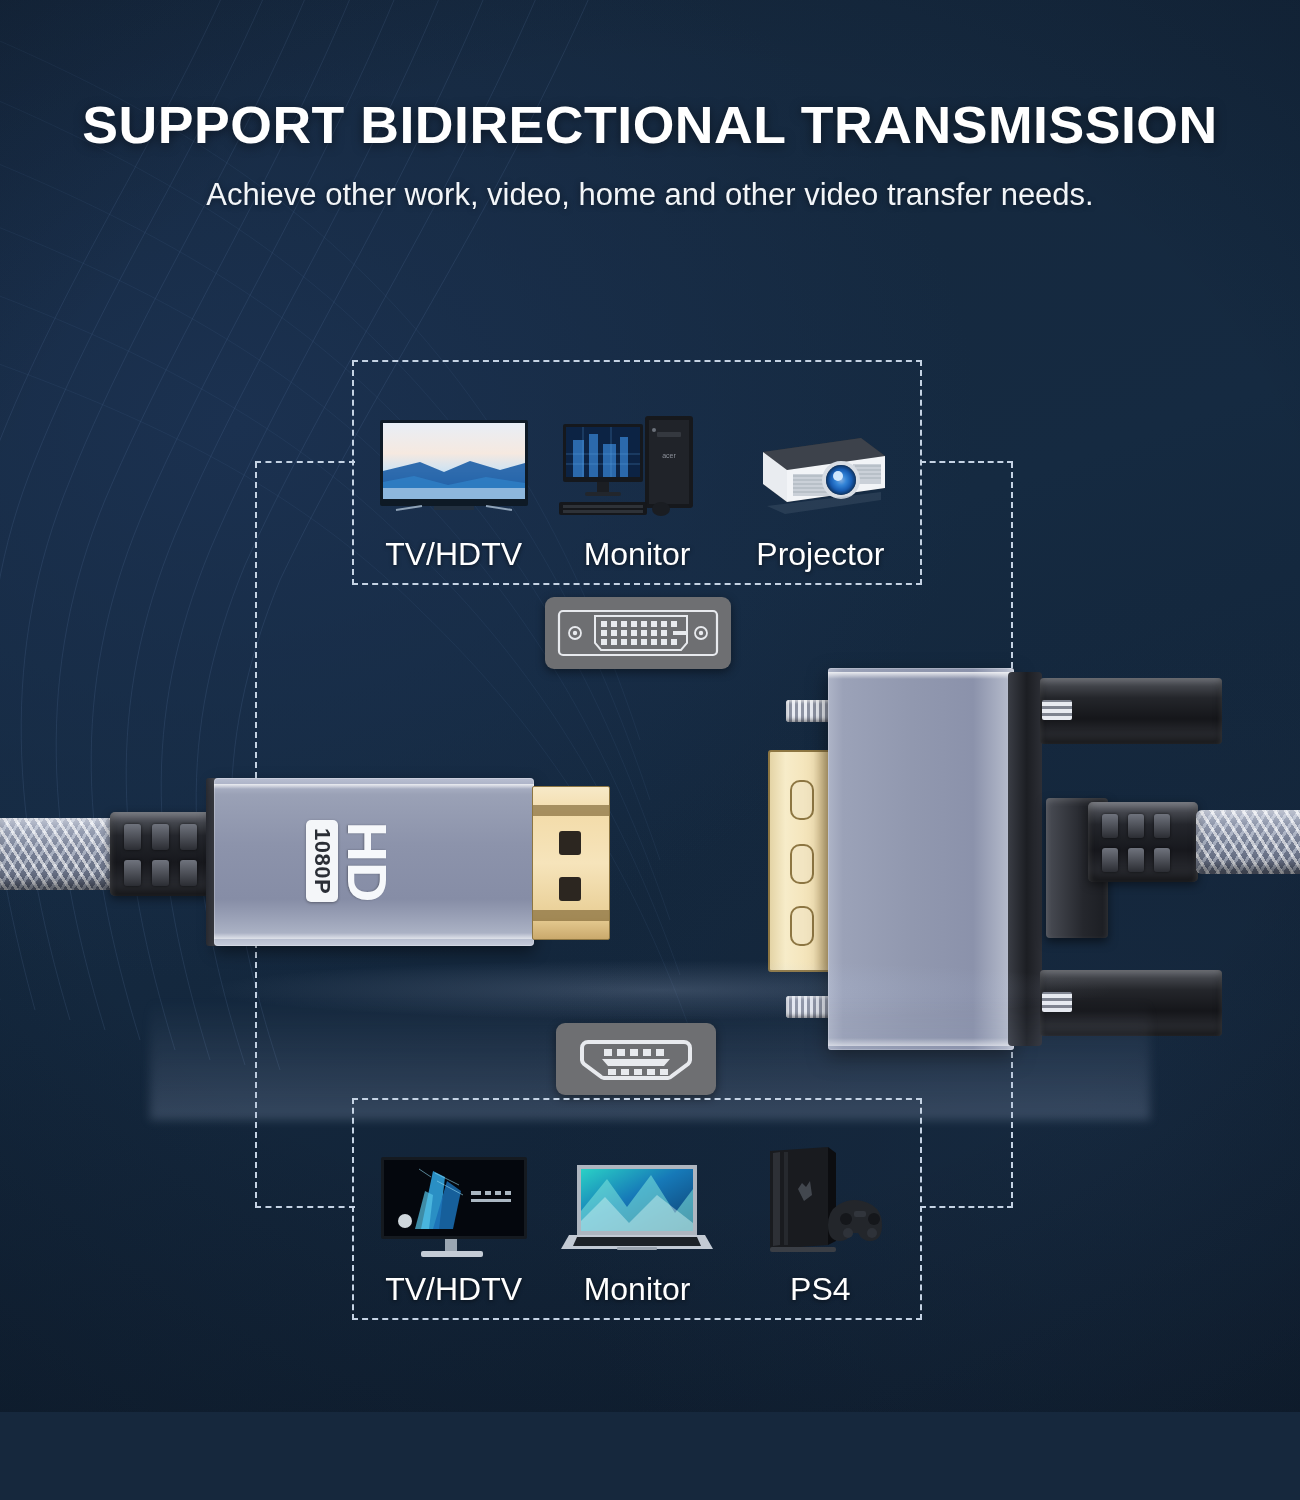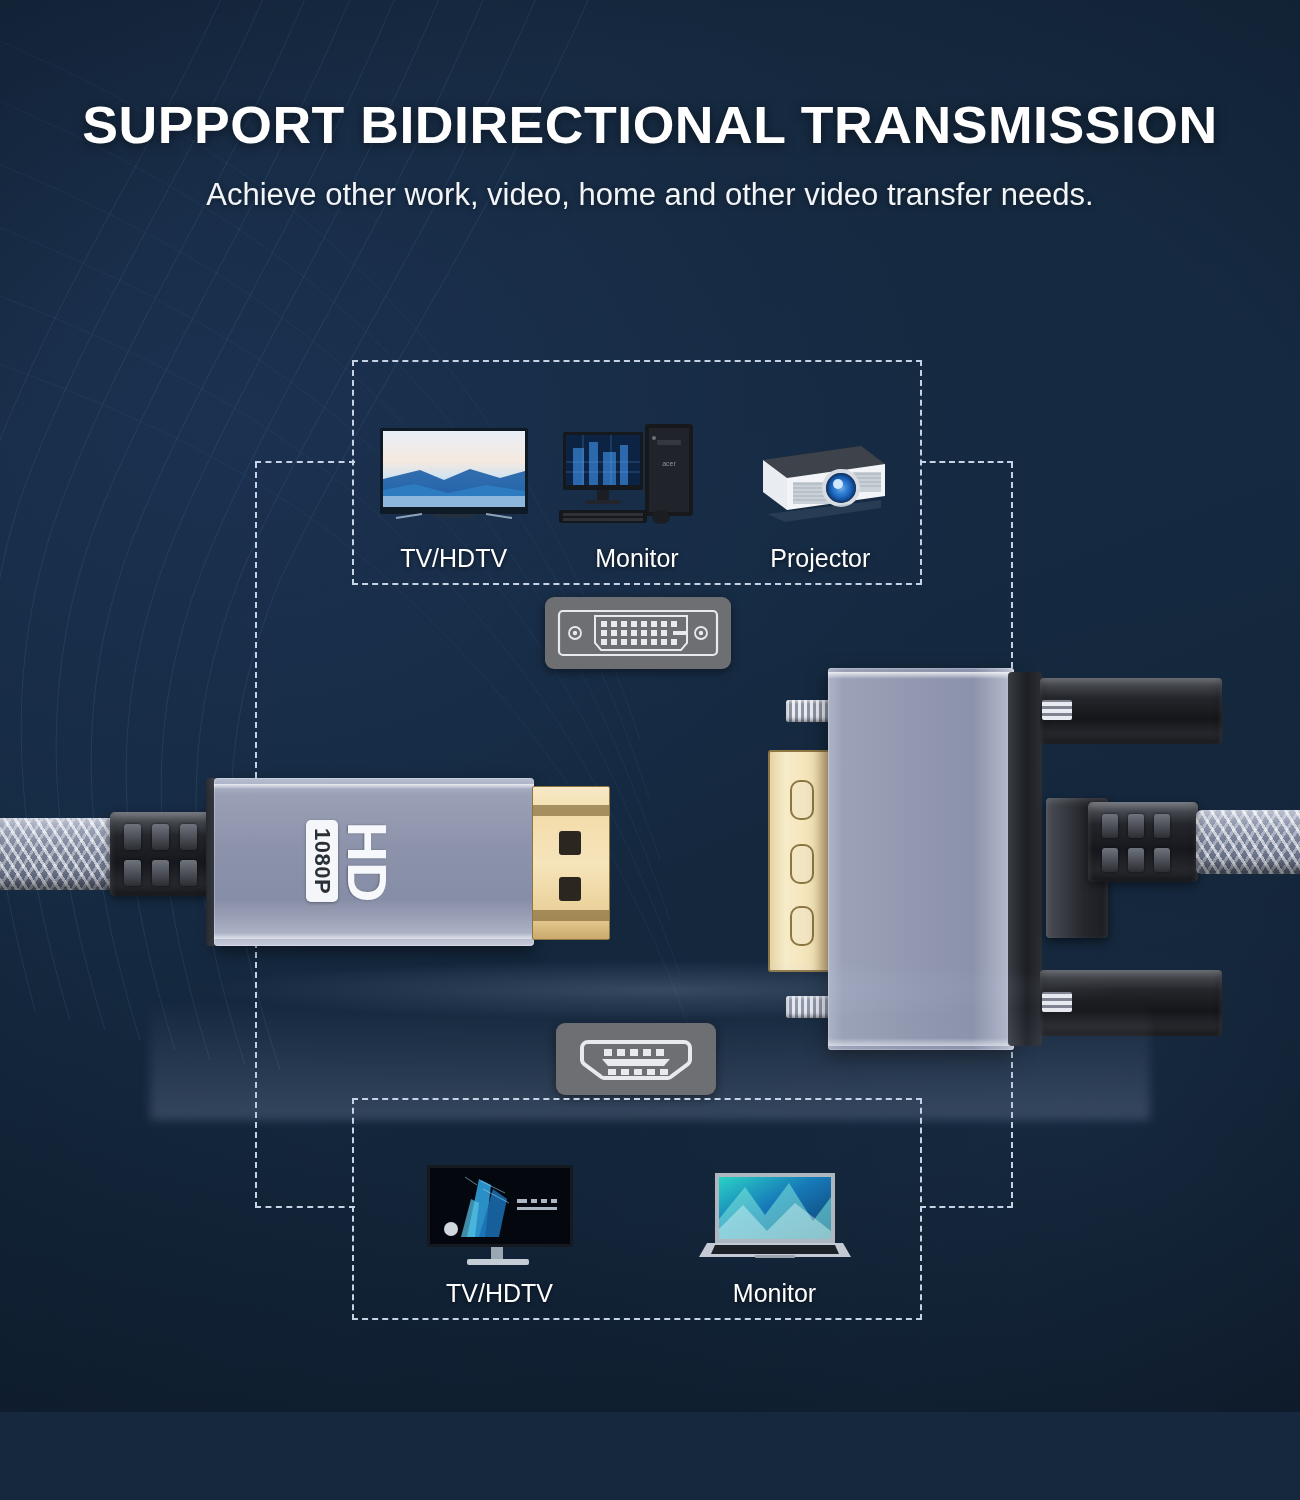--- a/index.html
+++ b/index.html
@@ -52,21 +52,21 @@
   #group-bottom{left:352px;top:1098px;width:570px;height:222px;}
 
   .devices{
     position:absolute;inset:0;
     display:flex;align-items:flex-end;justify-content:space-around;
     padding:0 8px 10px 8px;box-sizing:border-box;
   }
   .device{width:172px;display:flex;flex-direction:column;align-items:center;}
   .device-art{height:118px;width:100%;position:relative;display:flex;align-items:flex-end;justify-content:center;}
   .device-label{
-    margin-top:8px;font-size:25px;color:#ffffff;
+    margin-top:8px;font-size:32px;color:#ffffff;
     text-shadow:0 1px 4px rgba(0,0,0,.6);white-space:nowrap;
   }
 
   
   .route{position:absolute;border-color:#c5d3e4;border-style:dashed;box-sizing:border-box;}
   #route-left-v{left:255px;top:462px;width:0;height:746px;border-left-width:2px;border-right:0;border-top:0;border-bottom:0;}
   #route-left-top-h{left:255px;top:461px;width:100px;height:0;border-top-width:2px;border-left:0;border-right:0;border-bottom:0;}
   #route-left-bot-h{left:255px;top:1206px;width:100px;height:0;border-top-width:2px;border-left:0;border-right:0;border-bottom:0;}
   #route-right-v{left:1011px;top:462px;width:0;height:746px;border-left-width:2px;border-right:0;border-top:0;border-bottom:0;}
   #route-right-top-h{left:920px;top:461px;width:93px;height:0;border-top-width:2px;border-left:0;border-right:0;border-bottom:0;}
@@ -527,17 +527,38 @@
               <path d="M26,70 L50,46 L74,72 L102,44 L138,72 L138,80 L26,80 Z"></path>
             </g>
             <path d="M14,84 H150 L158,98 H6 Z" fill="#c3cad4"></path>
             <path d="M22,86 H142 L146,95 H18 Z" fill="#1d2228"></path>
             <rect x="62" y="96" width="40" height="3" rx="1" fill="#9aa3ae"></rect>
           </svg>
         </div>
         <div class="device-label">Monitor</div>
       </div>
 
+      <div class="device">
+        <div class="device-art">
+          <svg width="160" height="120" viewBox="0 0 160 120">
+            <path d="M30,8 L88,4 L88,102 L30,106 Z" fill="#191b1f"></path>
+            <path d="M88,4 L96,10 L96,98 L88,102 Z" fill="#0c0d10"></path>
+            <path d="M33,10 L40,9 L40,102 L33,103 Z" fill="#2d3036"></path>
+            <path d="M44,9 L48,9 L48,102 L44,102 Z" fill="#26292e"></path>
+            <path d="M58,46 L62,40 L66,44 L70,38 L72,52 L64,58 Z" fill="#4a4f57" opacity=".85"></path>
+            <rect x="30" y="104" width="66" height="5" rx="2" fill="#3a3e45"></rect>
+            <g>
+              <path d="M98,62 q16,-10 34,0 q10,6 10,20 q0,16 -12,16 q-8,0 -12,-8 h-6 q-4,8 -12,8 q-12,0 -12,-16 q0,-14 10,-20 Z" fill="#23262b"></path>
+              <circle cx="106" cy="76" r="6" fill="#15171b"></circle>
+              <circle cx="134" cy="76" r="6" fill="#15171b"></circle>
+              <rect x="114" y="68" width="12" height="6" rx="2" fill="#31353c"></rect>
+              <circle cx="108" cy="90" r="5" fill="#2e3239"></circle>
+              <circle cx="132" cy="90" r="5" fill="#2e3239"></circle>
+            </g>
+          </svg>
+        </div>
+        <div class="device-label">PS4</div>
+      </div>
 
     </div>
   </div>
 
 </div>
 
 </body></html>

